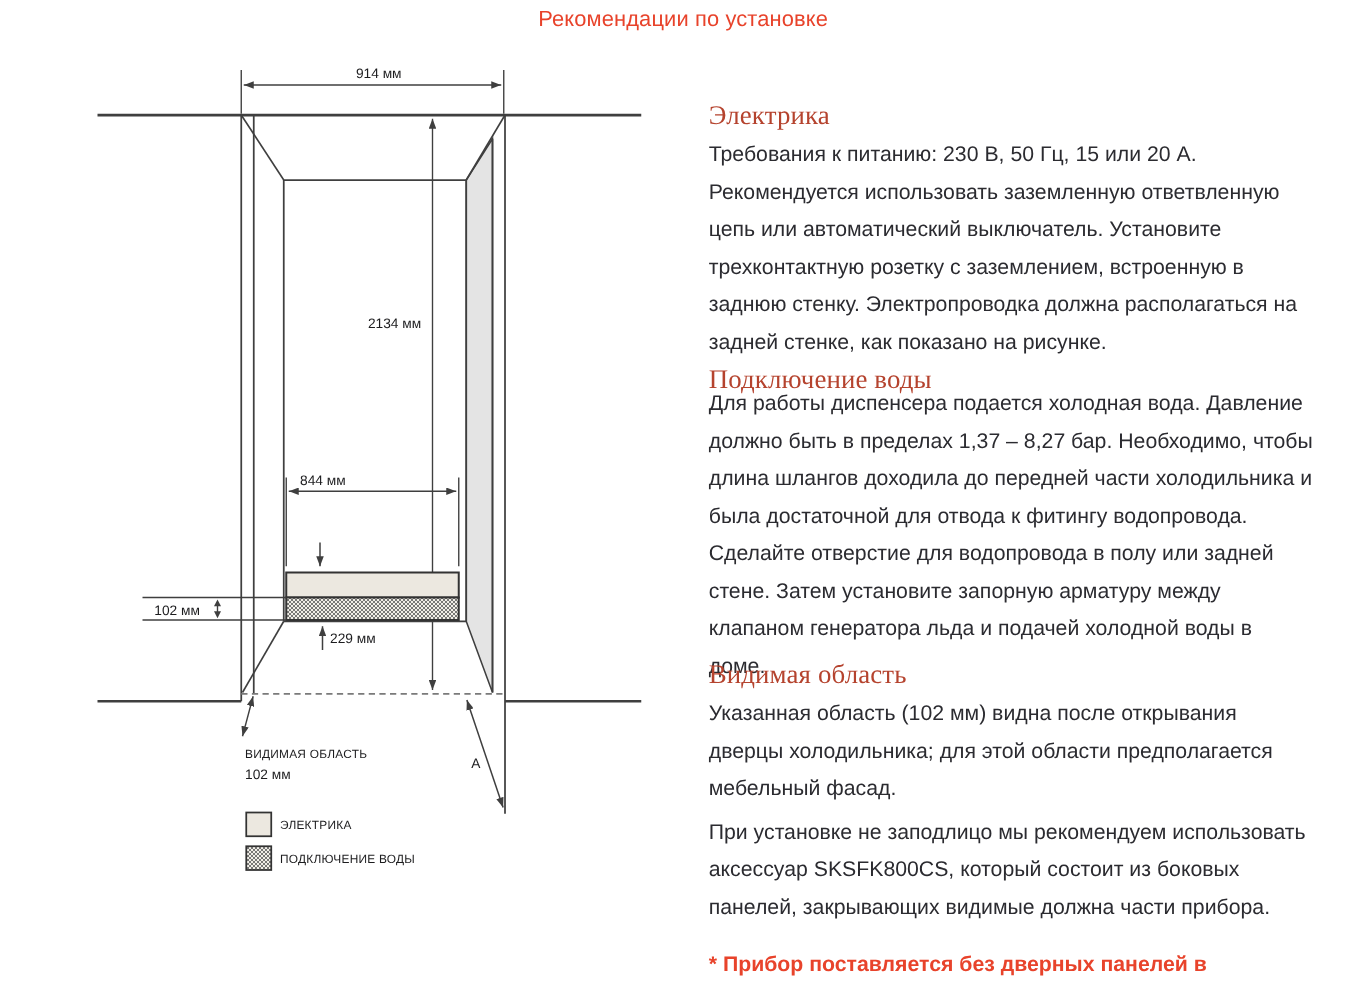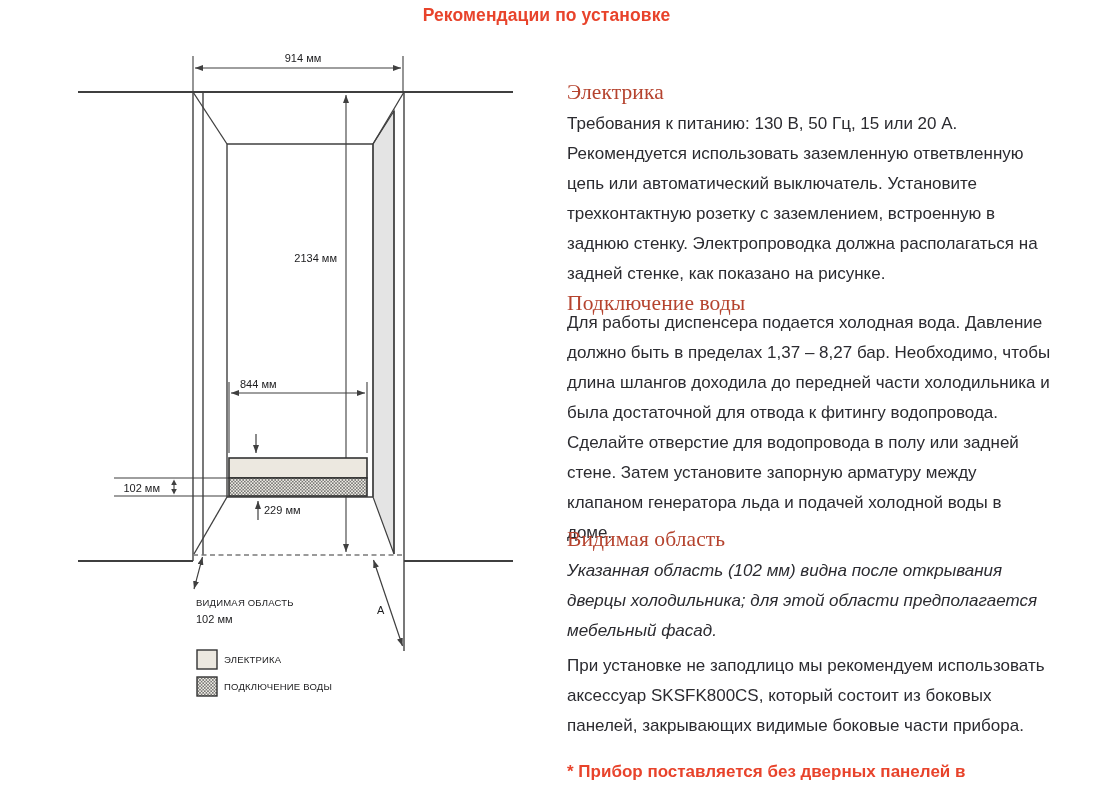--- a/index.html
+++ b/index.html
@@ -6,21 +6,21 @@
   html, body { background: #ffffff; }
   body {
     width: 1093px; height: 788px;
     position: relative;
     overflow: hidden;
     font-family: "Liberation Sans", sans-serif;
   }
   .page-title {
     position: absolute; top: 5px; left: 0; width: 1093px;
     text-align: center;
-    font-size: 17.5px; font-weight: 700;
+    font-size: 17.5px; font-weight: 400;
     color: #e8432b;
     letter-spacing: 0.1px;
   }
   .diagram {
     position: absolute; left: 0; top: 0;
     width: 540px; height: 720px;
   }
   .dlab {
     font-family: "Liberation Sans", sans-serif;
     font-size: 11px; fill: #1c1c1e;
@@ -43,21 +43,21 @@
   .sec-body {
     position: absolute; left: 0; width: 484px;
     font-size: 17px; line-height: 30px;
     color: #2b2b30;
   }
   .h-electrical { top: 80px; }
   .p-electrical { top: 109px; }
   .h-water      { top: 291px; }
   .p-water      { top: 308px; }
   .h-visible    { top: 527px; }
-  .p-visible    { top: 556px; font-style: italic; }
+  .p-visible    { top: 556px; }
   .p-note       { top: 651px; }
   .footnote {
     position: absolute; left: 0; top: 760px; width: 484px;
     font-size: 17px; font-weight: 700;
     color: #e8432b;
     line-height: 24px;
   }
 </style>
 </head>
 <body>
@@ -161,24 +161,24 @@
   <g>
     <rect x="197" y="650" width="20" height="19" fill="#ece8e0" stroke="#333333" stroke-width="1.4"></rect>
     <text class="dlab-sm" x="224" y="663">ЭЛЕКТРИКА</text>
     <rect x="197" y="677" width="20" height="19" fill="url(#hatch)" stroke="#333333" stroke-width="1.4"></rect>
     <text class="dlab-sm" x="224" y="690">ПОДКЛЮЧЕНИЕ ВОДЫ</text>
   </g>
 </svg>
 
 <div class="right-col">
   <div class="sec-heading h-electrical">Электрика</div>
-  <div class="sec-body p-electrical">Требования к питанию: 130 В, 50 Гц, 15 или 20 А. Рекомендуется использовать заземленную ответвленную цепь или автоматический выключатель. Установите трехконтактную розетку с заземлением, встроенную в заднюю стенку. Электропроводка должна располагаться на задней стенке, как показано на рисунке.</div>
+  <div class="sec-body p-electrical">Требования к питанию: 230 В, 50 Гц, 15 или 20 А. Рекомендуется использовать заземленную ответвленную цепь или автоматический выключатель. Установите трехконтактную розетку с заземлением, встроенную в заднюю стенку. Электропроводка должна располагаться на задней стенке, как показано на рисунке.</div>
 
   <div class="sec-heading h-water">Подключение воды</div>
   <div class="sec-body p-water">Для работы диспенсера подается холодная вода. Давление должно быть в пределах 1,37 – 8,27 бар. Необходимо, чтобы длина шлангов доходила до передней части холодильника и была достаточной для отвода к фитингу водопровода. Сделайте отверстие для водопровода в полу или задней стене. Затем установите запорную арматуру между клапаном генератора льда и подачей холодной воды в доме.</div>
 
   <div class="sec-heading h-visible">Видимая область</div>
   <div class="sec-body p-visible">Указанная область (102 мм) видна после открывания дверцы холодильника; для этой области предполагается мебельный фасад.</div>
 
-  <div class="sec-body p-note">При установке не заподлицо мы рекомендуем использовать аксессуар SKSFK800CS, который состоит из боковых панелей, закрывающих видимые боковые части прибора.</div>
+  <div class="sec-body p-note">При установке не заподлицо мы рекомендуем использовать аксессуар SKSFK800CS, который состоит из боковых панелей, закрывающих видимые должна части прибора.</div>
 
   <div class="footnote">* Прибор поставляется без дверных панелей в комплекте</div>
 </div>
 
 </body></html>

